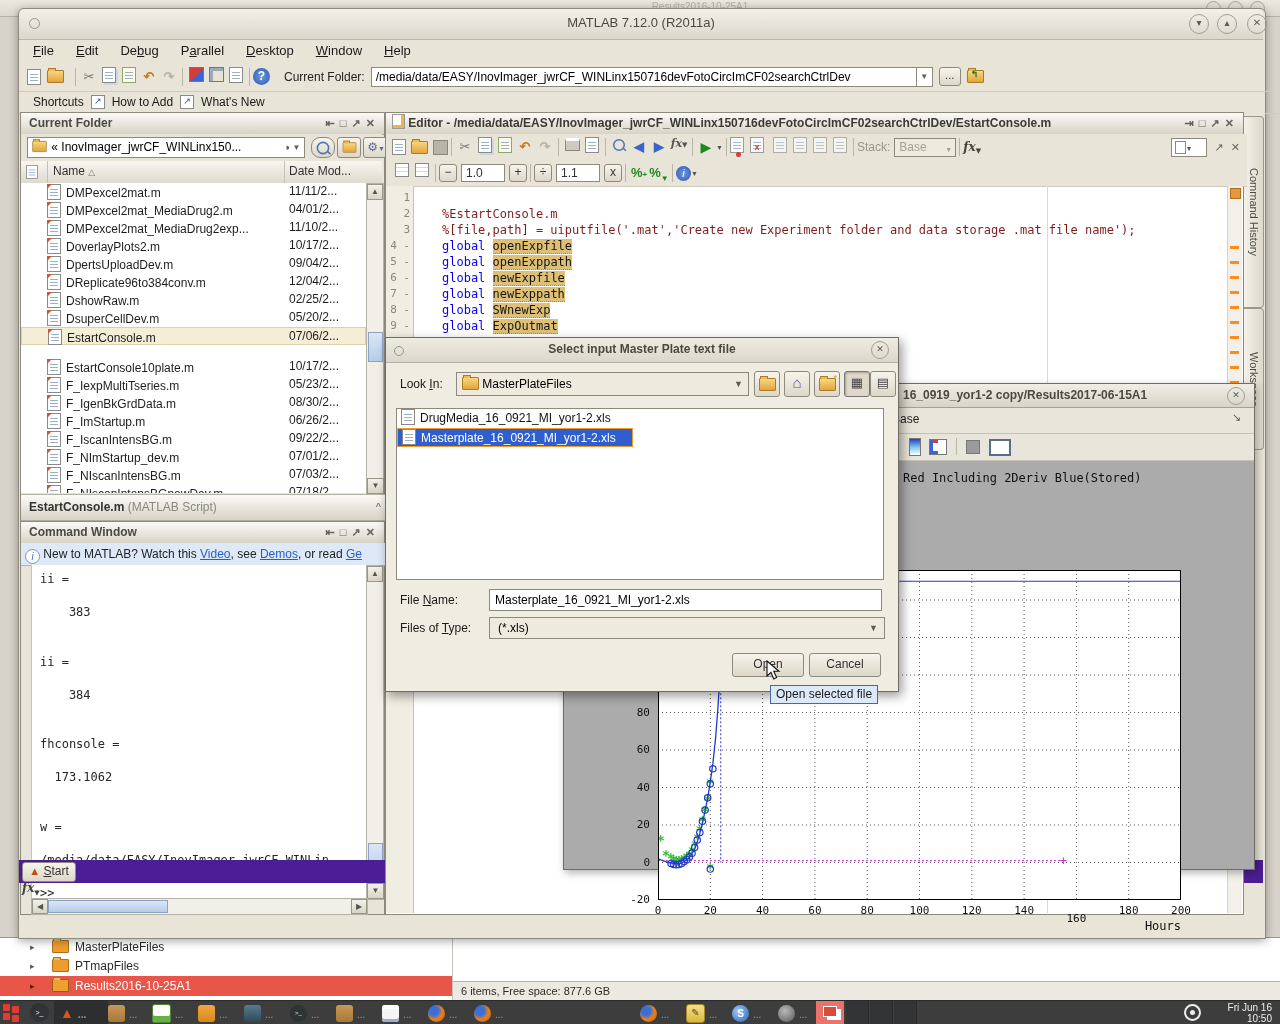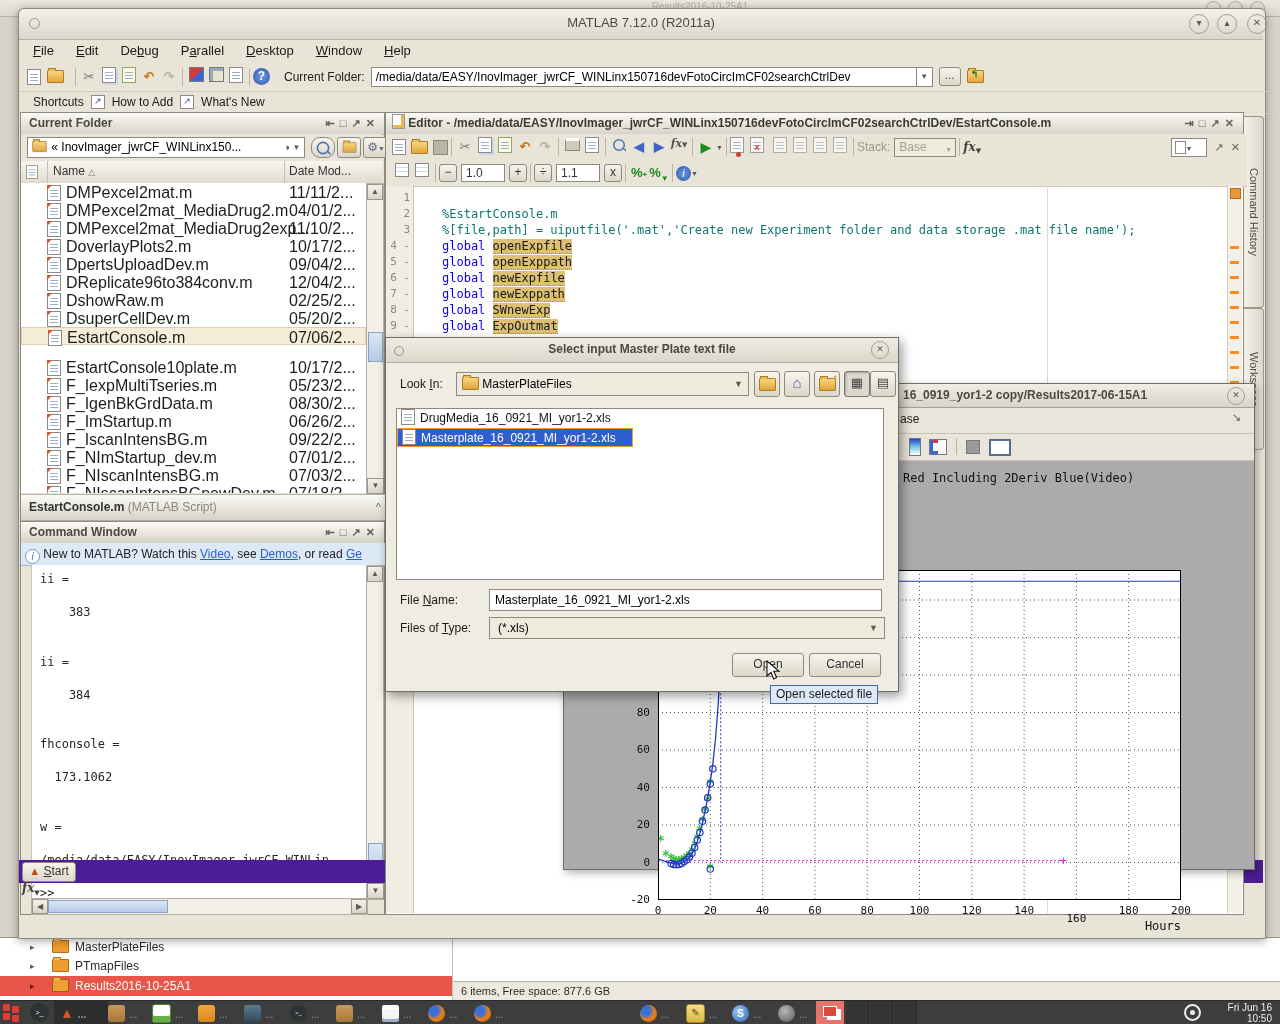--- a/index.html
+++ b/index.html
@@ -22,24 +22,24 @@
   .mfile::before{content:"";position:absolute;left:-1px;top:-1px;border-top:5px solid #d2542e;border-right:5px solid transparent;z-index:2}
   .ifold{width:15px;height:11px;background:linear-gradient(#f8d67e,#e2a53c);border:1px solid #a87c28;border-radius:1px;position:relative;display:inline-block}
   .ifold::before{content:"";position:absolute;top:-3px;left:0;width:6px;height:2px;background:#eebd5a;border:1px solid #a87c28;border-bottom:none}
   .lens{width:12px;height:12px;border:2px solid #4a74b8;border-radius:50%;position:relative;display:inline-block}
   .lens::after{content:"";position:absolute;width:5px;height:2px;background:#4a74b8;transform:rotate(45deg);right:-4px;bottom:-1px}
   .scroll{background:#f1efe8;border:1px solid #b5b1a4}
   .thumb{background:linear-gradient(#dbe6f5,#b8cce8);border:1px solid #8ca3c6}
   .sbtn{background:linear-gradient(#f4f1ea,#d9d4c6);border:1px solid #9a968a;font-size:8px;color:#555;text-align:center;line-height:14px}
   .glyph{color:#5d5c52}
   .row-sel{background:#f4edd8}
-  .cfrow{height:17px;font-size:16px;color:#1d1d1d;white-space:nowrap}
+  .cfrow{height:17px;font-size:12px;color:#1d1d1d;white-space:nowrap}
   .link{color:#2a5cc8;text-decoration:underline}
   .kw{color:#0d00e6}
-  .cmt{color:#0f766e}
+  .cmt{color:#7f1d1d}
   .vartag{background:#ddbf76;border-bottom:1px dotted #b08a3a;color:#161616}
   .tickl{position:absolute;font:11px "DejaVu Sans Mono",monospace;color:#111;text-align:center}
   .ytickl{position:absolute;font:11px "DejaVu Sans Mono",monospace;color:#111;text-align:right}
   .tb-ico{width:20px;height:20px;display:inline-block;text-align:center;line-height:20px;font-size:13px}
   .vtab{writing-mode:vertical-rl;background:linear-gradient(90deg,#f4f1e9,#ddd8cb);border:1px solid #9a968a;border-left:none;border-radius:0 4px 4px 0;color:#4c4b43;font-size:11px;text-align:center}
   .tdots{color:#9a9a9a;font-size:10px;margin-left:4px}
   .tico{width:17px;height:17px;border-radius:3px;display:inline-block;vertical-align:middle}
 </style>
 </head>
 <body>
@@ -371,21 +371,21 @@
     </div>
     <div style="height:26px;background:#e8e5da;border-bottom:1px solid #c5c1b4;position:relative">
       <span class="abs" style="left:345px;top:4px;width:10px;height:16px;background:linear-gradient(#2a3cc8,#7ac8e8,#fff);border:1px solid #777"></span>
       <span class="abs" style="left:365px;top:5px;width:16px;height:14px;background:#fff;border:1px solid #777;box-shadow:inset -8px 0 0 #fff,inset 3px -3px 0 #3c64d4,inset 3px 3px 0 #d23c3c"></span>
       <span class="abs" style="left:392px;top:4px;width:1px;height:17px;background:#b9b5a8"></span>
       <span class="abs" style="left:402px;top:6px;width:12px;height:12px;background:#9a9a9a;border:1px solid #777"></span>
       <span class="abs" style="left:425px;top:5px;width:18px;height:13px;background:#fff;border:2px solid #5a6b8c"></span>
     </div>
 
     <div style="position:relative;height:408px;background:#ababab">
-      <span class="abs mono" style="left:339px;top:10px;font-size:12px;color:#111;white-space:nowrap">Red Including 2Deriv Blue(Video)</span>
+      <span class="abs mono" style="left:339px;top:10px;font-size:12px;color:#111;white-space:nowrap">Red Including 2Deriv Blue(Stored)</span>
       <span class="abs mono" style="left:26px;top:160px;font-size:12px;color:#111;writing-mode:vertical-rl;transform:rotate(180deg)">Intensiti</span>
       <div class="abs" id="axes" style="left:94px;top:109px;width:523px;height:330px;background:#fff"><svg width="523" height="330">
             <line x1="52.3" y1="0" x2="52.3" y2="330" stroke="#555" дwidth="1" stroke-width="1" stroke-dasharray="1,3"></line>
             <line x1="104.6" y1="0" x2="104.6" y2="330" stroke="#555" дwidth="1" stroke-width="1" stroke-dasharray="1,3"></line>
             <line x1="156.9" y1="0" x2="156.9" y2="330" stroke="#555" дwidth="1" stroke-width="1" stroke-dasharray="1,3"></line>
             <line x1="209.2" y1="0" x2="209.2" y2="330" stroke="#555" дwidth="1" stroke-width="1" stroke-dasharray="1,3"></line>
             <line x1="261.5" y1="0" x2="261.5" y2="330" stroke="#555" дwidth="1" stroke-width="1" stroke-dasharray="1,3"></line>
             <line x1="313.8" y1="0" x2="313.8" y2="330" stroke="#555" дwidth="1" stroke-width="1" stroke-dasharray="1,3"></line>
             <line x1="366.1" y1="0" x2="366.1" y2="330" stroke="#555" дwidth="1" stroke-width="1" stroke-dasharray="1,3"></line>
             <line x1="418.4" y1="0" x2="418.4" y2="330" stroke="#555" дwidth="1" stroke-width="1" stroke-dasharray="1,3"></line>

